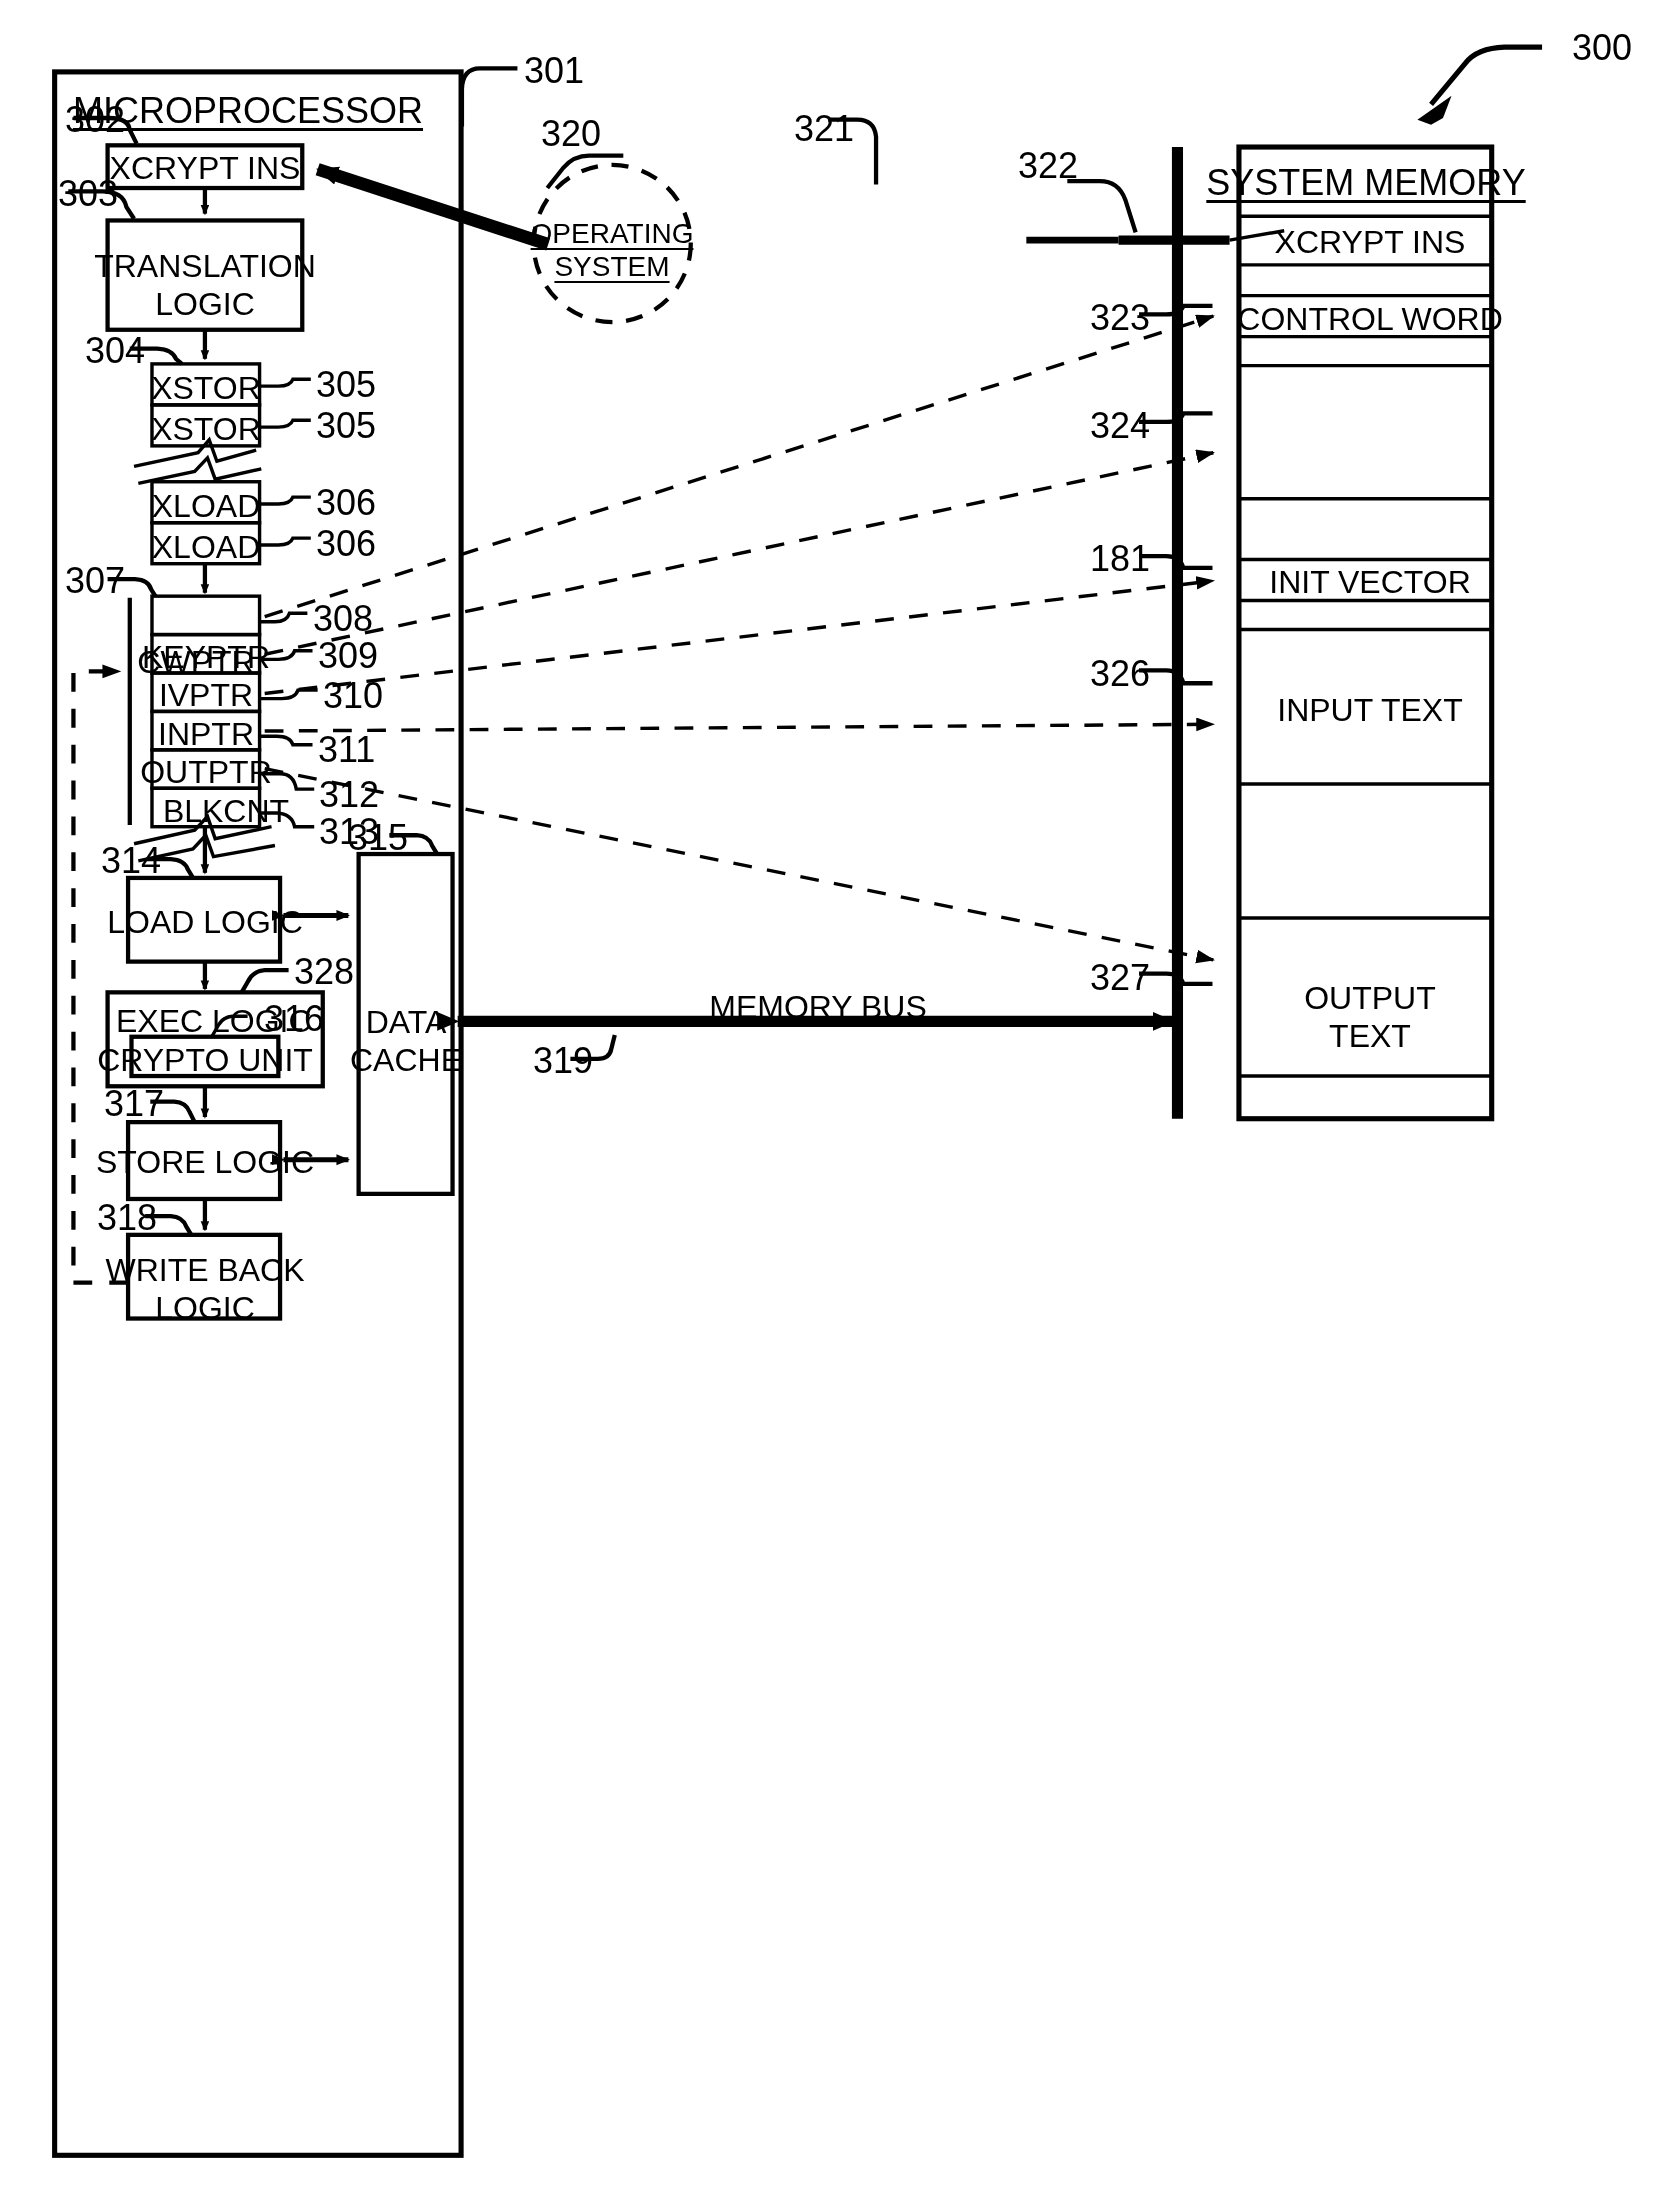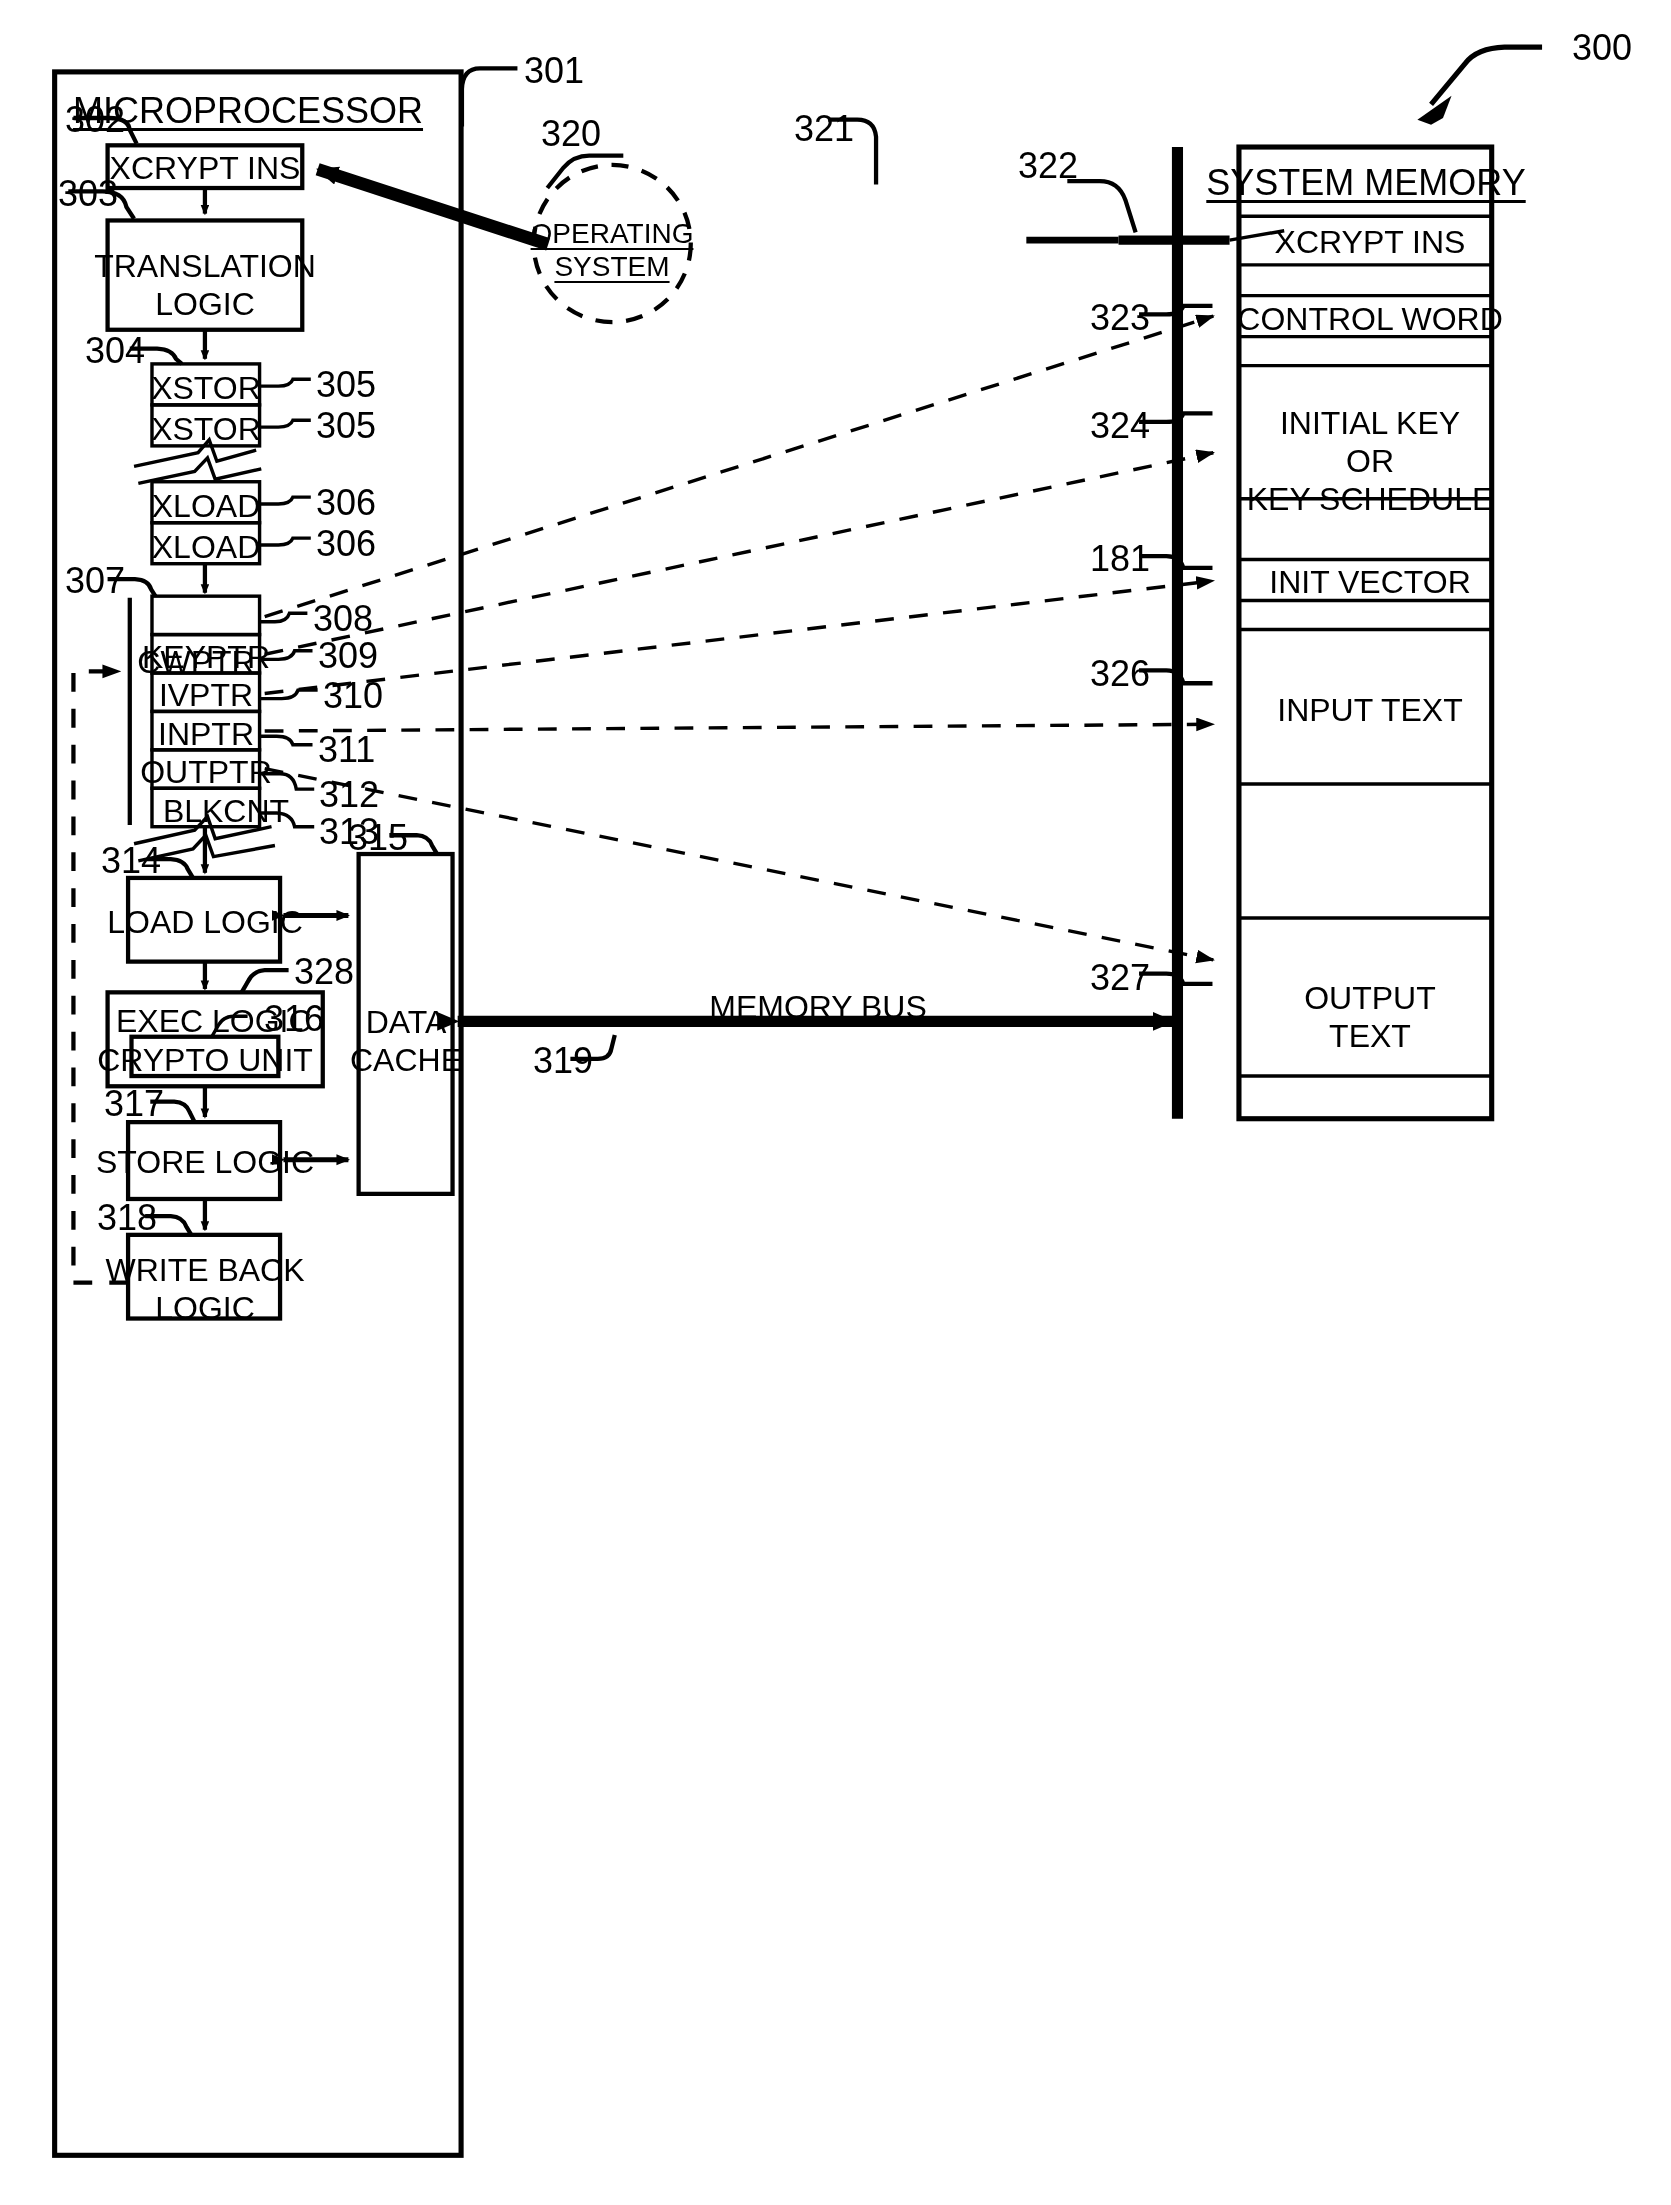--- a/index.html
+++ b/index.html
@@ -268,23 +268,20 @@
 
   <div class="lbl titlelbl ctr" style="left:1366px; top:162px;">SYSTEM MEMORY</div>
   <div class="lbl reflbl" style="left:794px; top:108px;">321</div>
 
   <div class="lbl memlbl ctr" style="left:1370px; top:224px;">XCRYPT INS</div>
   <div class="lbl reflbl" style="left:1018px; top:145px;">322</div>
 
   <div class="lbl memlbl ctr" style="left:1370px; top:301px;">CONTROL WORD</div>
   <div class="lbl reflbl" style="left:1090px; top:297px;">323</div>
 
-  <div class="lbl memlbl ctr" style="left:1370px; top:405px;">INITIAL KEY
-OR
-KEY SCHEDULE</div>
   <div class="lbl reflbl" style="left:1090px; top:405px;">324</div>
 
   <div class="lbl memlbl ctr" style="left:1370px; top:564px;">INIT VECTOR</div>
   <div class="lbl reflbl" style="left:1090px; top:538px;">181</div>
 
   <div class="lbl memlbl ctr" style="left:1370px; top:692px;">INPUT TEXT</div>
   <div class="lbl reflbl" style="left:1090px; top:653px;">326</div>
 
   <div class="lbl memlbl ctr" style="left:1370px; top:980px;">OUTPUT
 TEXT</div>

